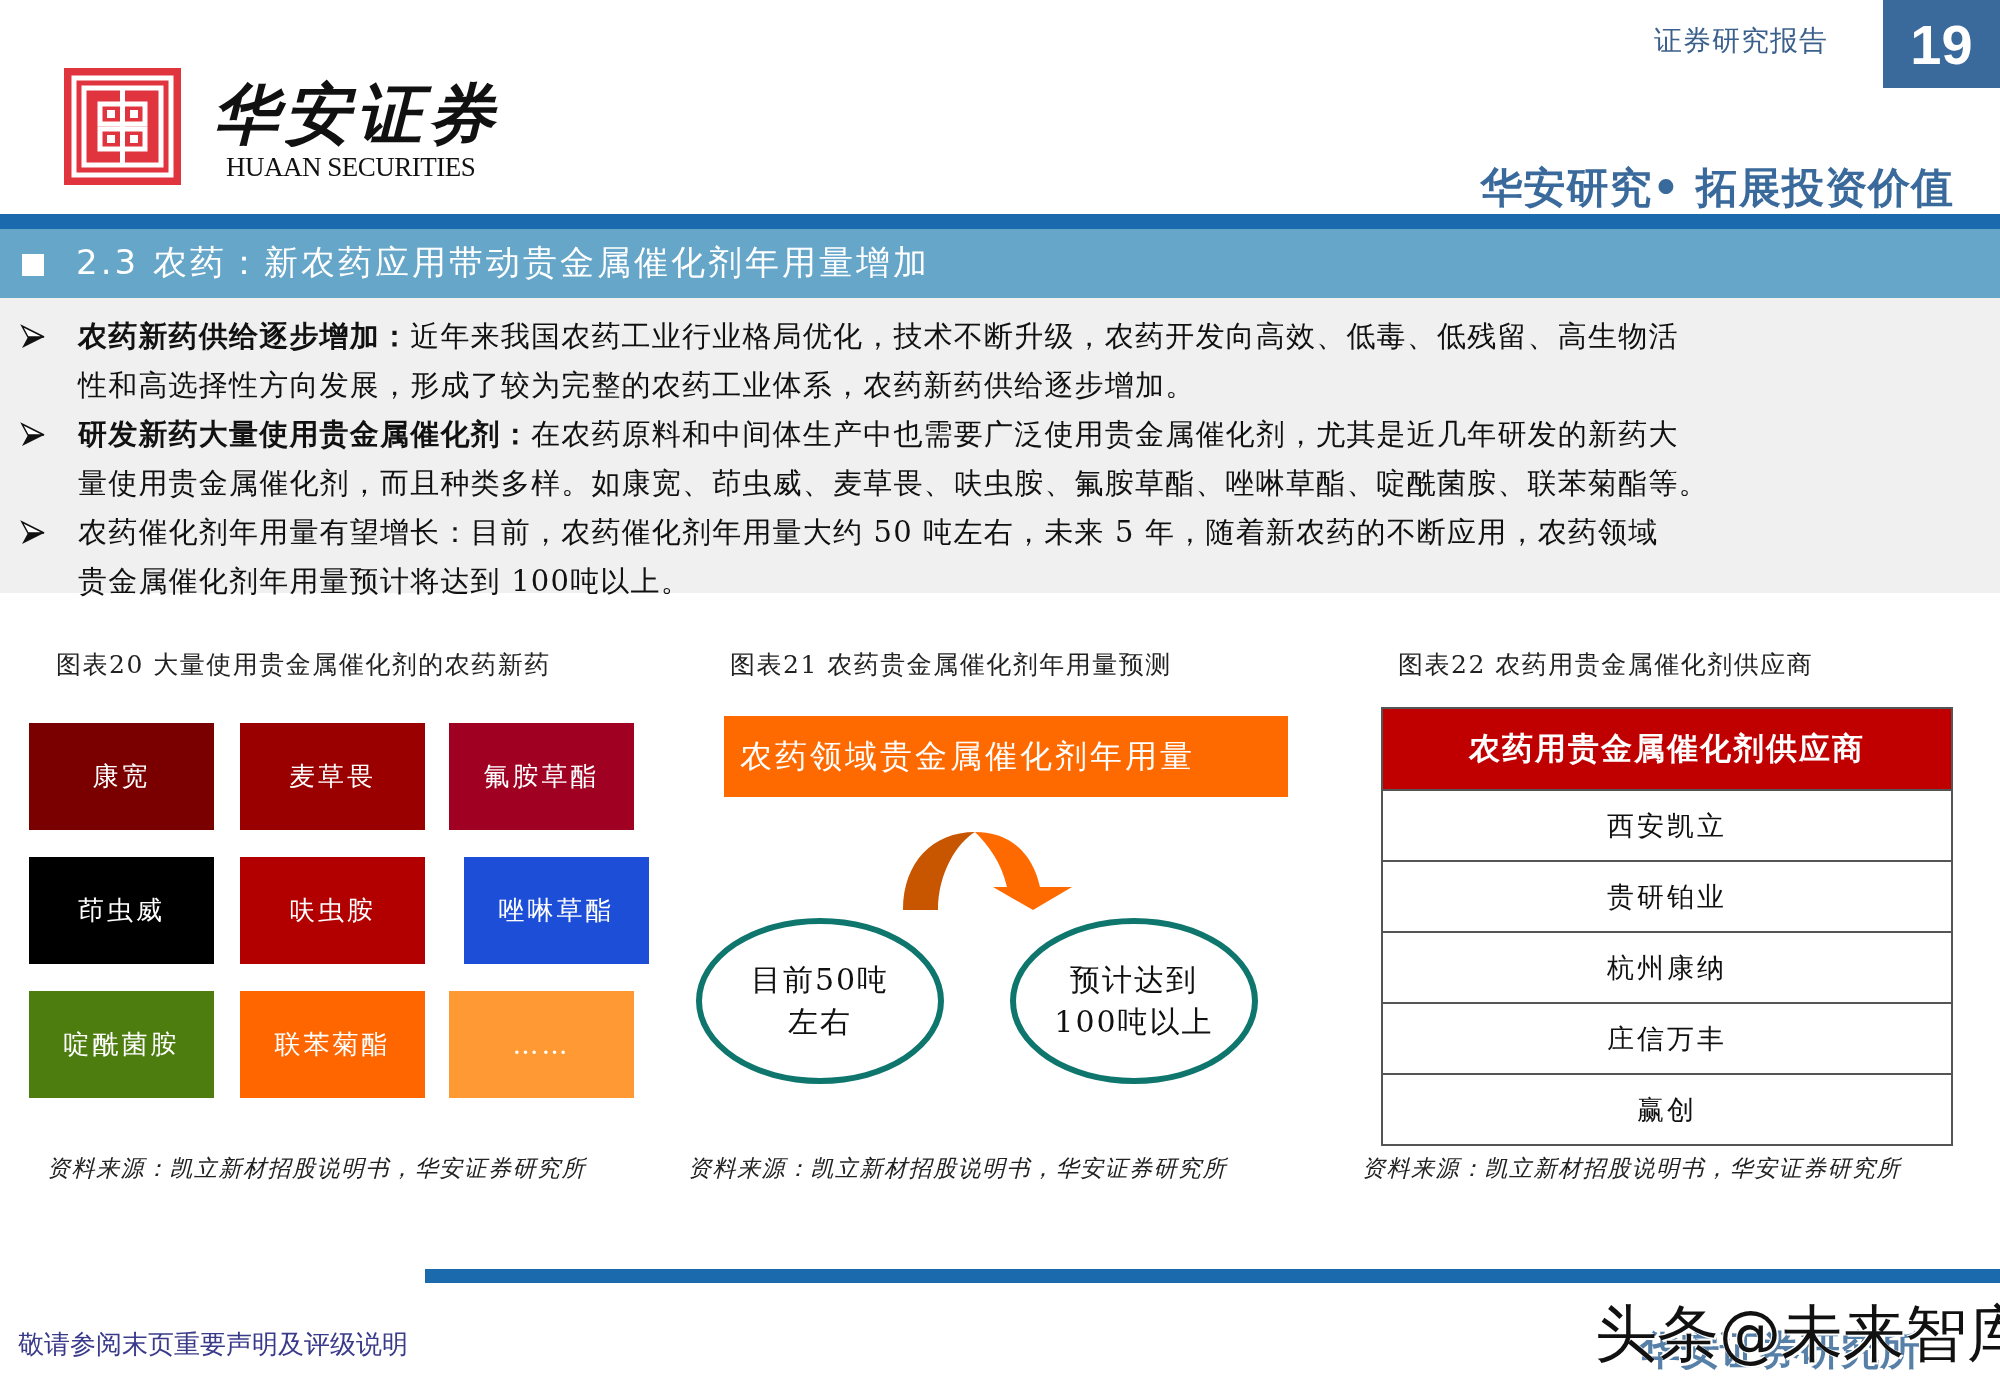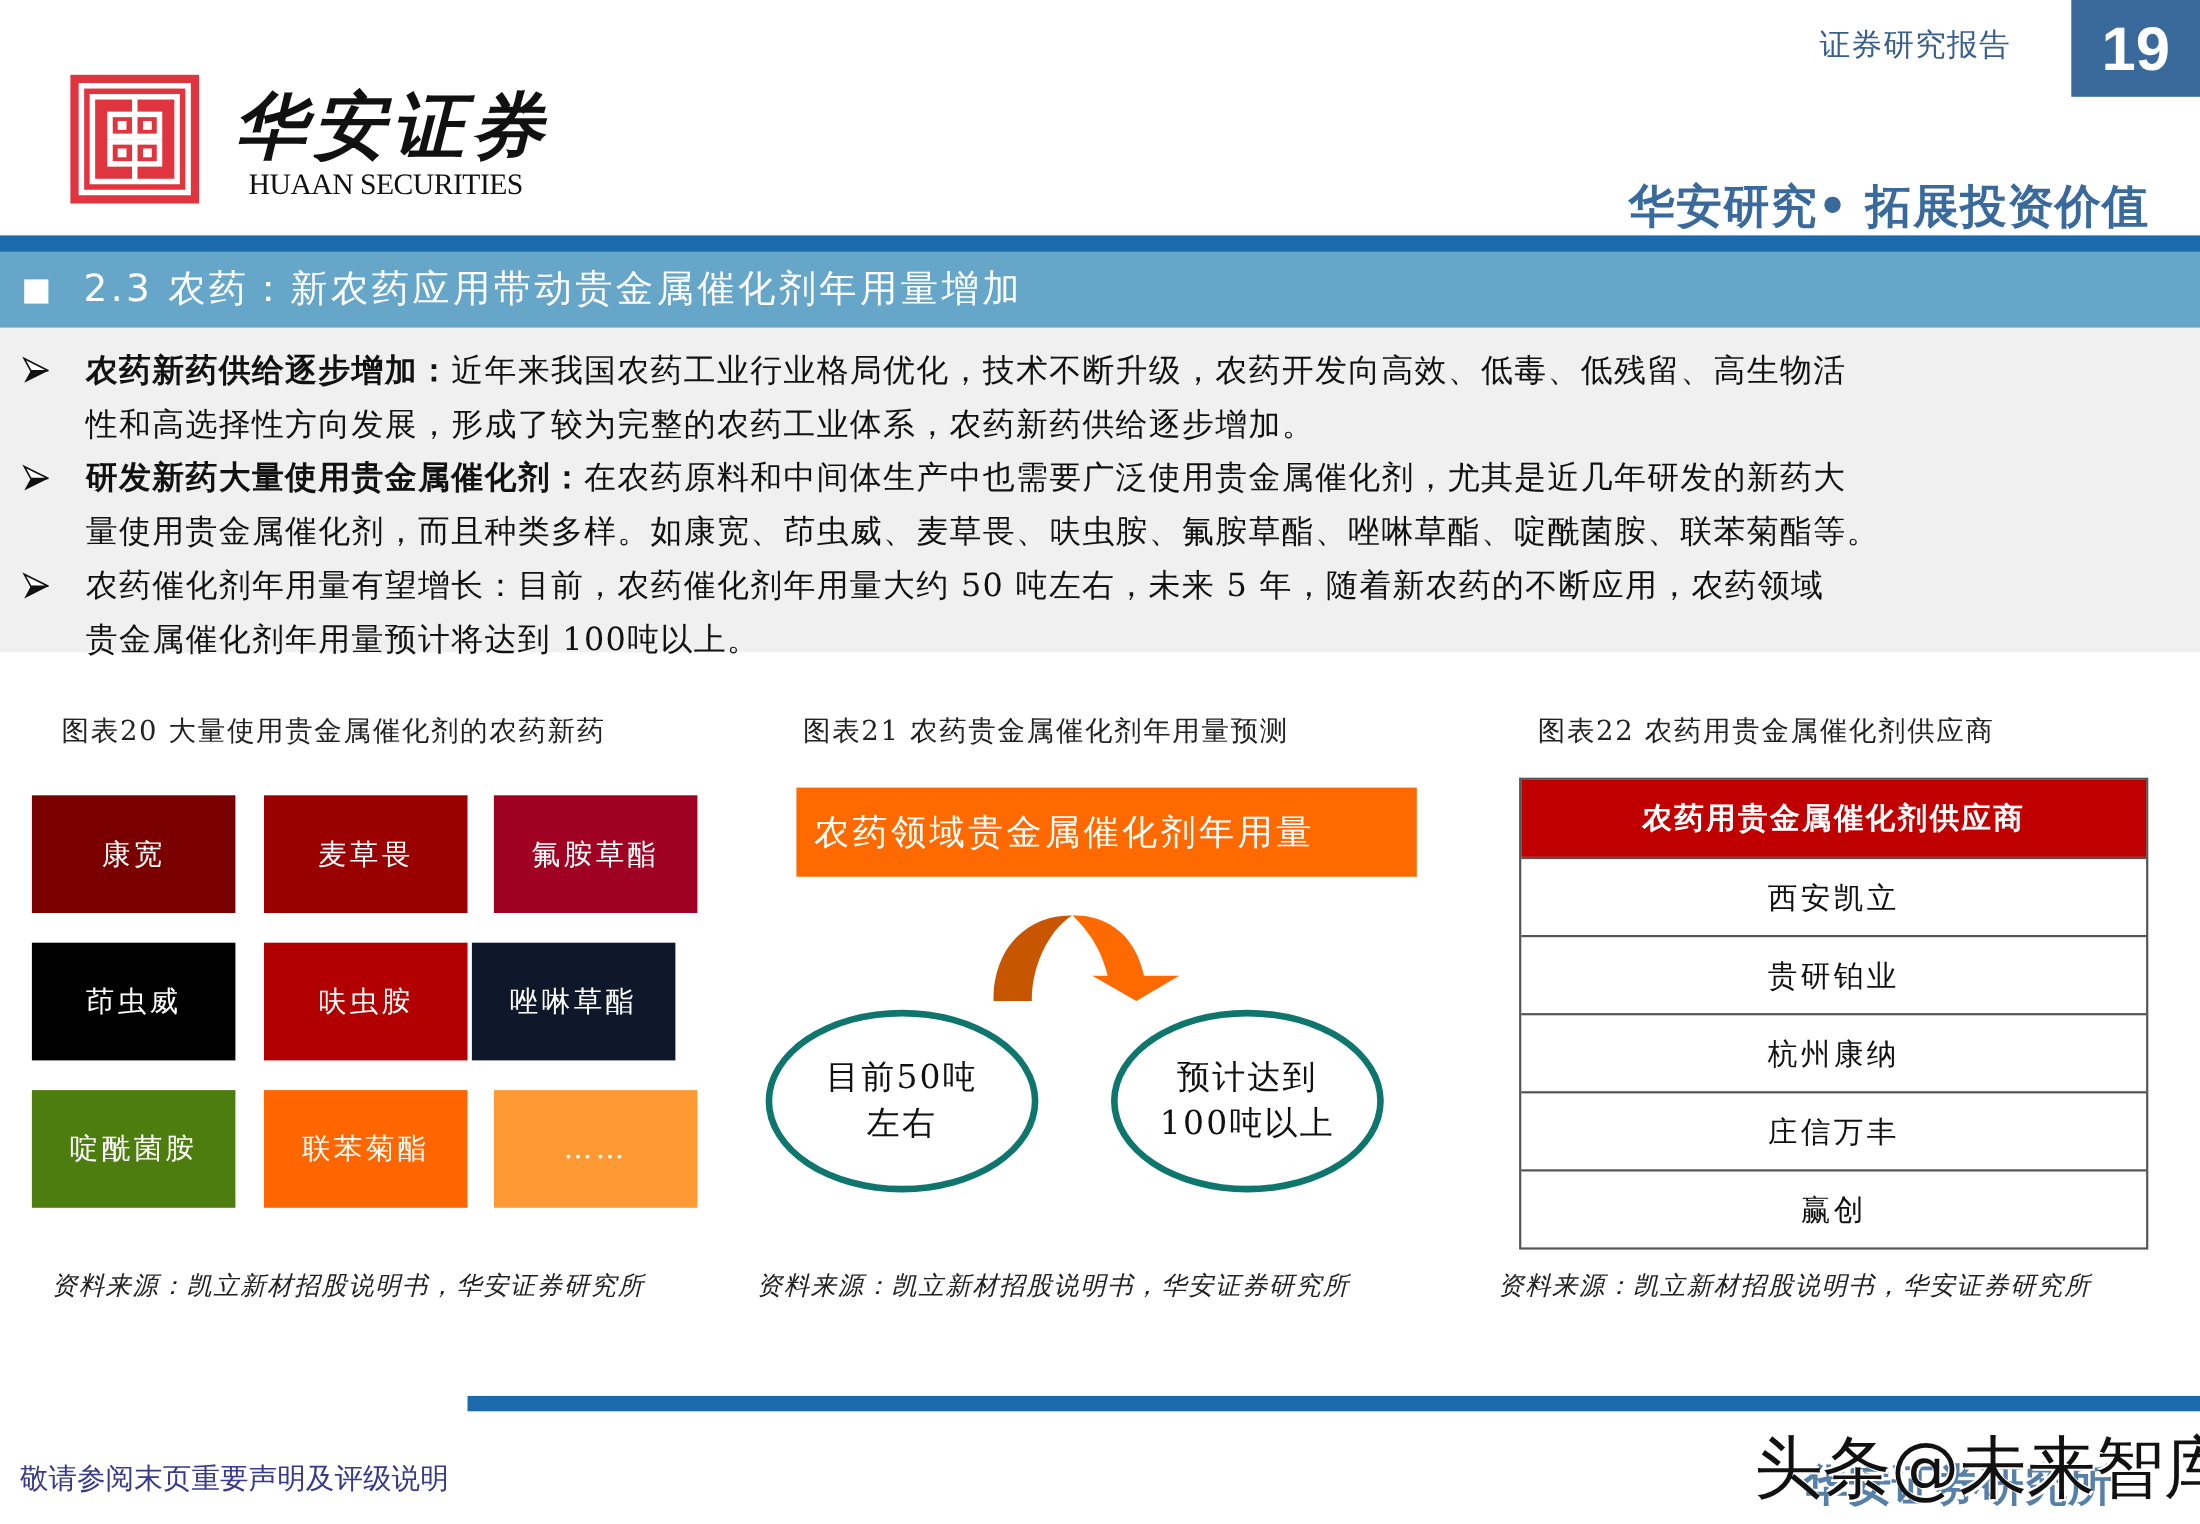--- a/index.html
+++ b/index.html
@@ -44,21 +44,21 @@
 
   
   .tile { position: absolute; width: 185px; height: 107px; display: flex; align-items: center; justify-content: center; color: #fff; font-family: "DejaVu Serif", serif; font-size: 26px; letter-spacing: 3px; }
 
   
   .orange-bar { left: 724px; top: 716px; width: 564px; height: 81px; background: #FF6A00; color: #fff; display: flex; align-items: center; font-family: "DejaVu Serif", serif; font-size: 32px; letter-spacing: 3px; padding-left: 16px; box-sizing: border-box; }
   .ellipse { position: absolute; border: 6px solid #0f766e; border-radius: 50%; box-sizing: border-box; background: #fff; display: flex; align-items: center; justify-content: center; text-align: center; font-family: "DejaVu Serif", serif; font-size: 30px; line-height: 42px; color: #111; letter-spacing: 2px; }
 
   
   .sup-table { left: 1381px; top: 707px; width: 572px; border: 2px solid #555; box-sizing: border-box; background: #fff; }
-  .sup-head { height: 70px; background: #C00000; color: #fff; display: flex; align-items: center; justify-content: center; font-family: "DejaVu Serif", serif; font-weight: bold; font-size: 27px; letter-spacing: 2px; }
+  .sup-head { height: 80px; background: #C00000; color: #fff; display: flex; align-items: center; justify-content: center; font-family: "DejaVu Serif", serif; font-weight: bold; font-size: 31px; letter-spacing: 2px; }
   .sup-row { height: 69px; border-top: 2px solid #555; display: flex; align-items: center; justify-content: center; font-family: "DejaVu Serif", serif; font-size: 27px; letter-spacing: 3px; color: #111; }
 
   
   .source { top: 1153px; font-family: "DejaVu Serif", serif; font-style: italic; font-size: 23px; color: #222; letter-spacing: 1.5px; white-space: nowrap; }
 
   
   .footer-bar { left: 425px; top: 1269px; width: 1575px; height: 14px; background: #1B6AAD; }
   .footer-note { left: 18px; top: 1327px; font-family: "DejaVu Sans", sans-serif; font-size: 26px; color: #3A3A8A; white-space: nowrap; }
   .footer-org { left: 1640px; top: 1323px; font-family: "DejaVu Sans", sans-serif; font-weight: bold; font-size: 40px; color: #3A6A9B; opacity: 0.85; white-space: nowrap; }
   .watermark { left: 1595px; top: 1292px; font-family: "DejaVu Sans", sans-serif; font-size: 62px; color: #111; white-space: nowrap; text-shadow: 2px 2px 0 #fff, -1px -1px 0 #fff; }
@@ -128,21 +128,21 @@
   </div>
 </div>
 
 <div class="abs fig-title" style="left:56px;">图表20  大量使用贵金属催化剂的农药新药</div>
 <div class="abs" style="left:0;top:0;">
   <div class="tile" style="left:29px;top:723px;background:#7A0000;">康宽</div>
   <div class="tile" style="left:240px;top:723px;background:#9B0000;">麦草畏</div>
   <div class="tile" style="left:449px;top:723px;background:#A00022;">氟胺草酯</div>
   <div class="tile" style="left:29px;top:857px;background:#000000;">茚虫威</div>
   <div class="tile" style="left:240px;top:857px;background:#B20000;">呋虫胺</div>
-  <div class="tile" style="left:429px;top:857px;background:#0f172a;">唑啉草酯</div>
+  <div class="tile" style="left:464px;top:857px;background:#1d4ed8;">唑啉草酯</div>
   <div class="tile" style="left:29px;top:991px;background:#4d7c0f;">啶酰菌胺</div>
   <div class="tile" style="left:240px;top:991px;background:#FF6600;">联苯菊酯</div>
   <div class="tile" style="left:449px;top:991px;background:#FF9933;">……</div>
 </div>
 <div class="abs source" style="left:47px;">资料来源：凯立新材招股说明书，华安证券研究所</div>
 
 <div class="abs fig-title" style="left:730px;">图表21  农药贵金属催化剂年用量预测</div>
 <div class="abs orange-bar">农药领域贵金属催化剂年用量</div>
 <svg class="abs" style="left:903px;top:832px;" width="170" height="80" viewBox="0 0 170 80">
   <path d="M0 78 C0 30 30 0 72 0 L72 0 C55 10 35 40 35 78 Z" fill="#C85500"></path>

